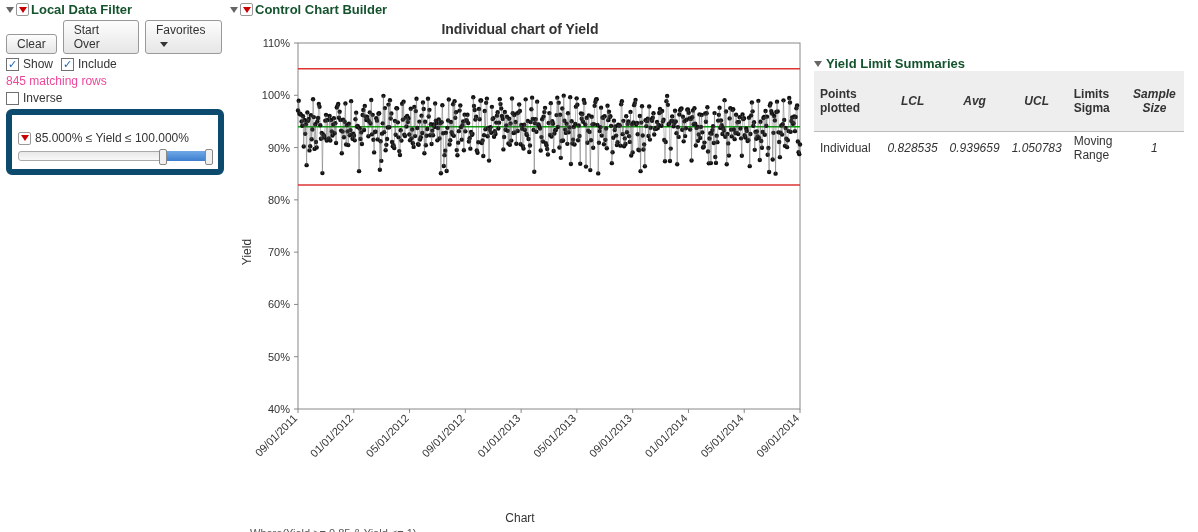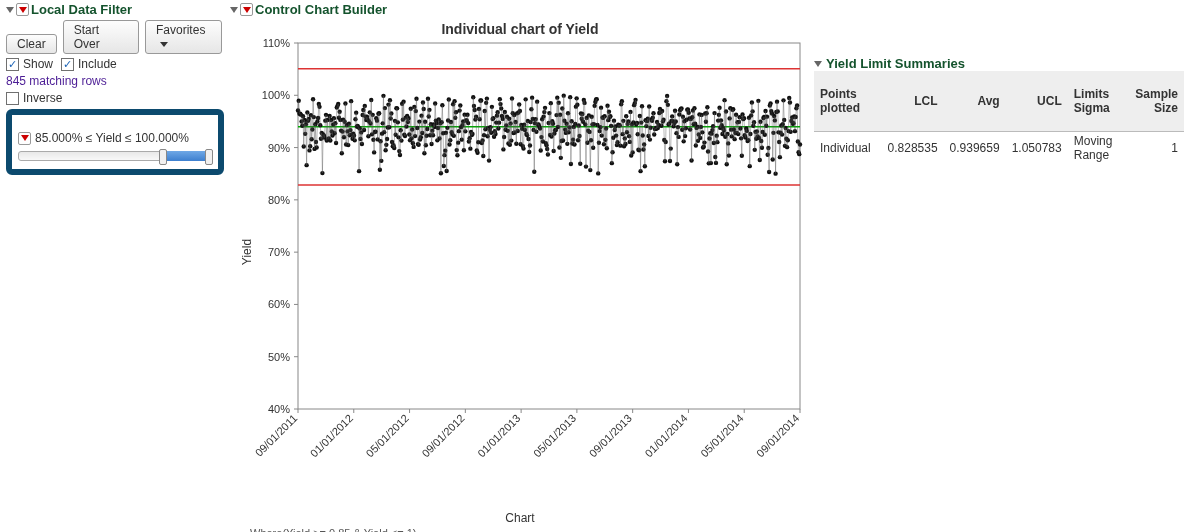--- a/index.html
+++ b/index.html
@@ -59,21 +59,21 @@
   .btn .caret { margin-left: 4px; display:inline-block; width:0;height:0;border-left:4px solid transparent;border-right:4px solid transparent;border-top:5px solid #333; vertical-align:middle;}
 
   .row { margin: 3px 0; display:flex; align-items:flex-end; gap:4px; }
   .checkbox {
     width:13px; height:13px; border:1px solid #707070; background:#fff;
     display:inline-flex; align-items:center; justify-content:center;
   }
   .checkbox.checked::after {
     content:"✓"; font-size:11px; color:#1a62b5; line-height:1;
   }
-  .muted { color:#4c1d95; }
+  .muted { color:#ec4899; }
 
   .filter-box {
     border: 6px solid #0c4a6e;
     border-radius: 6px;
     padding: 16px 6px 8px 6px;
     margin-top: 4px;
   }
   .filter-label-row { display:flex; align-items:center; gap:4px;}
   .slider-track {
     position: relative; height: 10px; margin-top: 6px;
@@ -97,21 +97,21 @@
   
   .chart-title { text-align:center; font-weight:bold; font-size:14px; margin-top:4px;}
   .plot-wrap { position:relative; width: 560px; height: 430px; margin-left: 20px;}
   .ylabel { position:absolute; left:-16px; top:50%; transform: translateY(-50%) rotate(-90deg); font-size:12px; color:#333;}
   .xlabel { text-align:center; font-size:12px; margin-top: 44px;}
   .where { font-size:11px; color:#555; margin-left: 20px; margin-top: 2px;}
 
   .summary-header { display:flex; align-items:center; gap:4px; }
   table.summary { border-collapse: collapse; font-size:12px; width: 370px; }
   table.summary th { background:#eee; border-bottom:1px solid #bbb; font-weight:bold; padding:16px 6px; text-align:left;}
-  table.summary th.num, table.summary td.num { text-align:right; }
+  table.summary th.num, table.summary td.num { text-align:center;font-style:italic; }
   table.summary td { padding:2px 6px; }
 
   svg text { font-family: inherit; font-size: 11px; fill:#333; }
 </style>
 </head>
 <body>
 
 <div class="root">
 
   <div class="panel-left">

